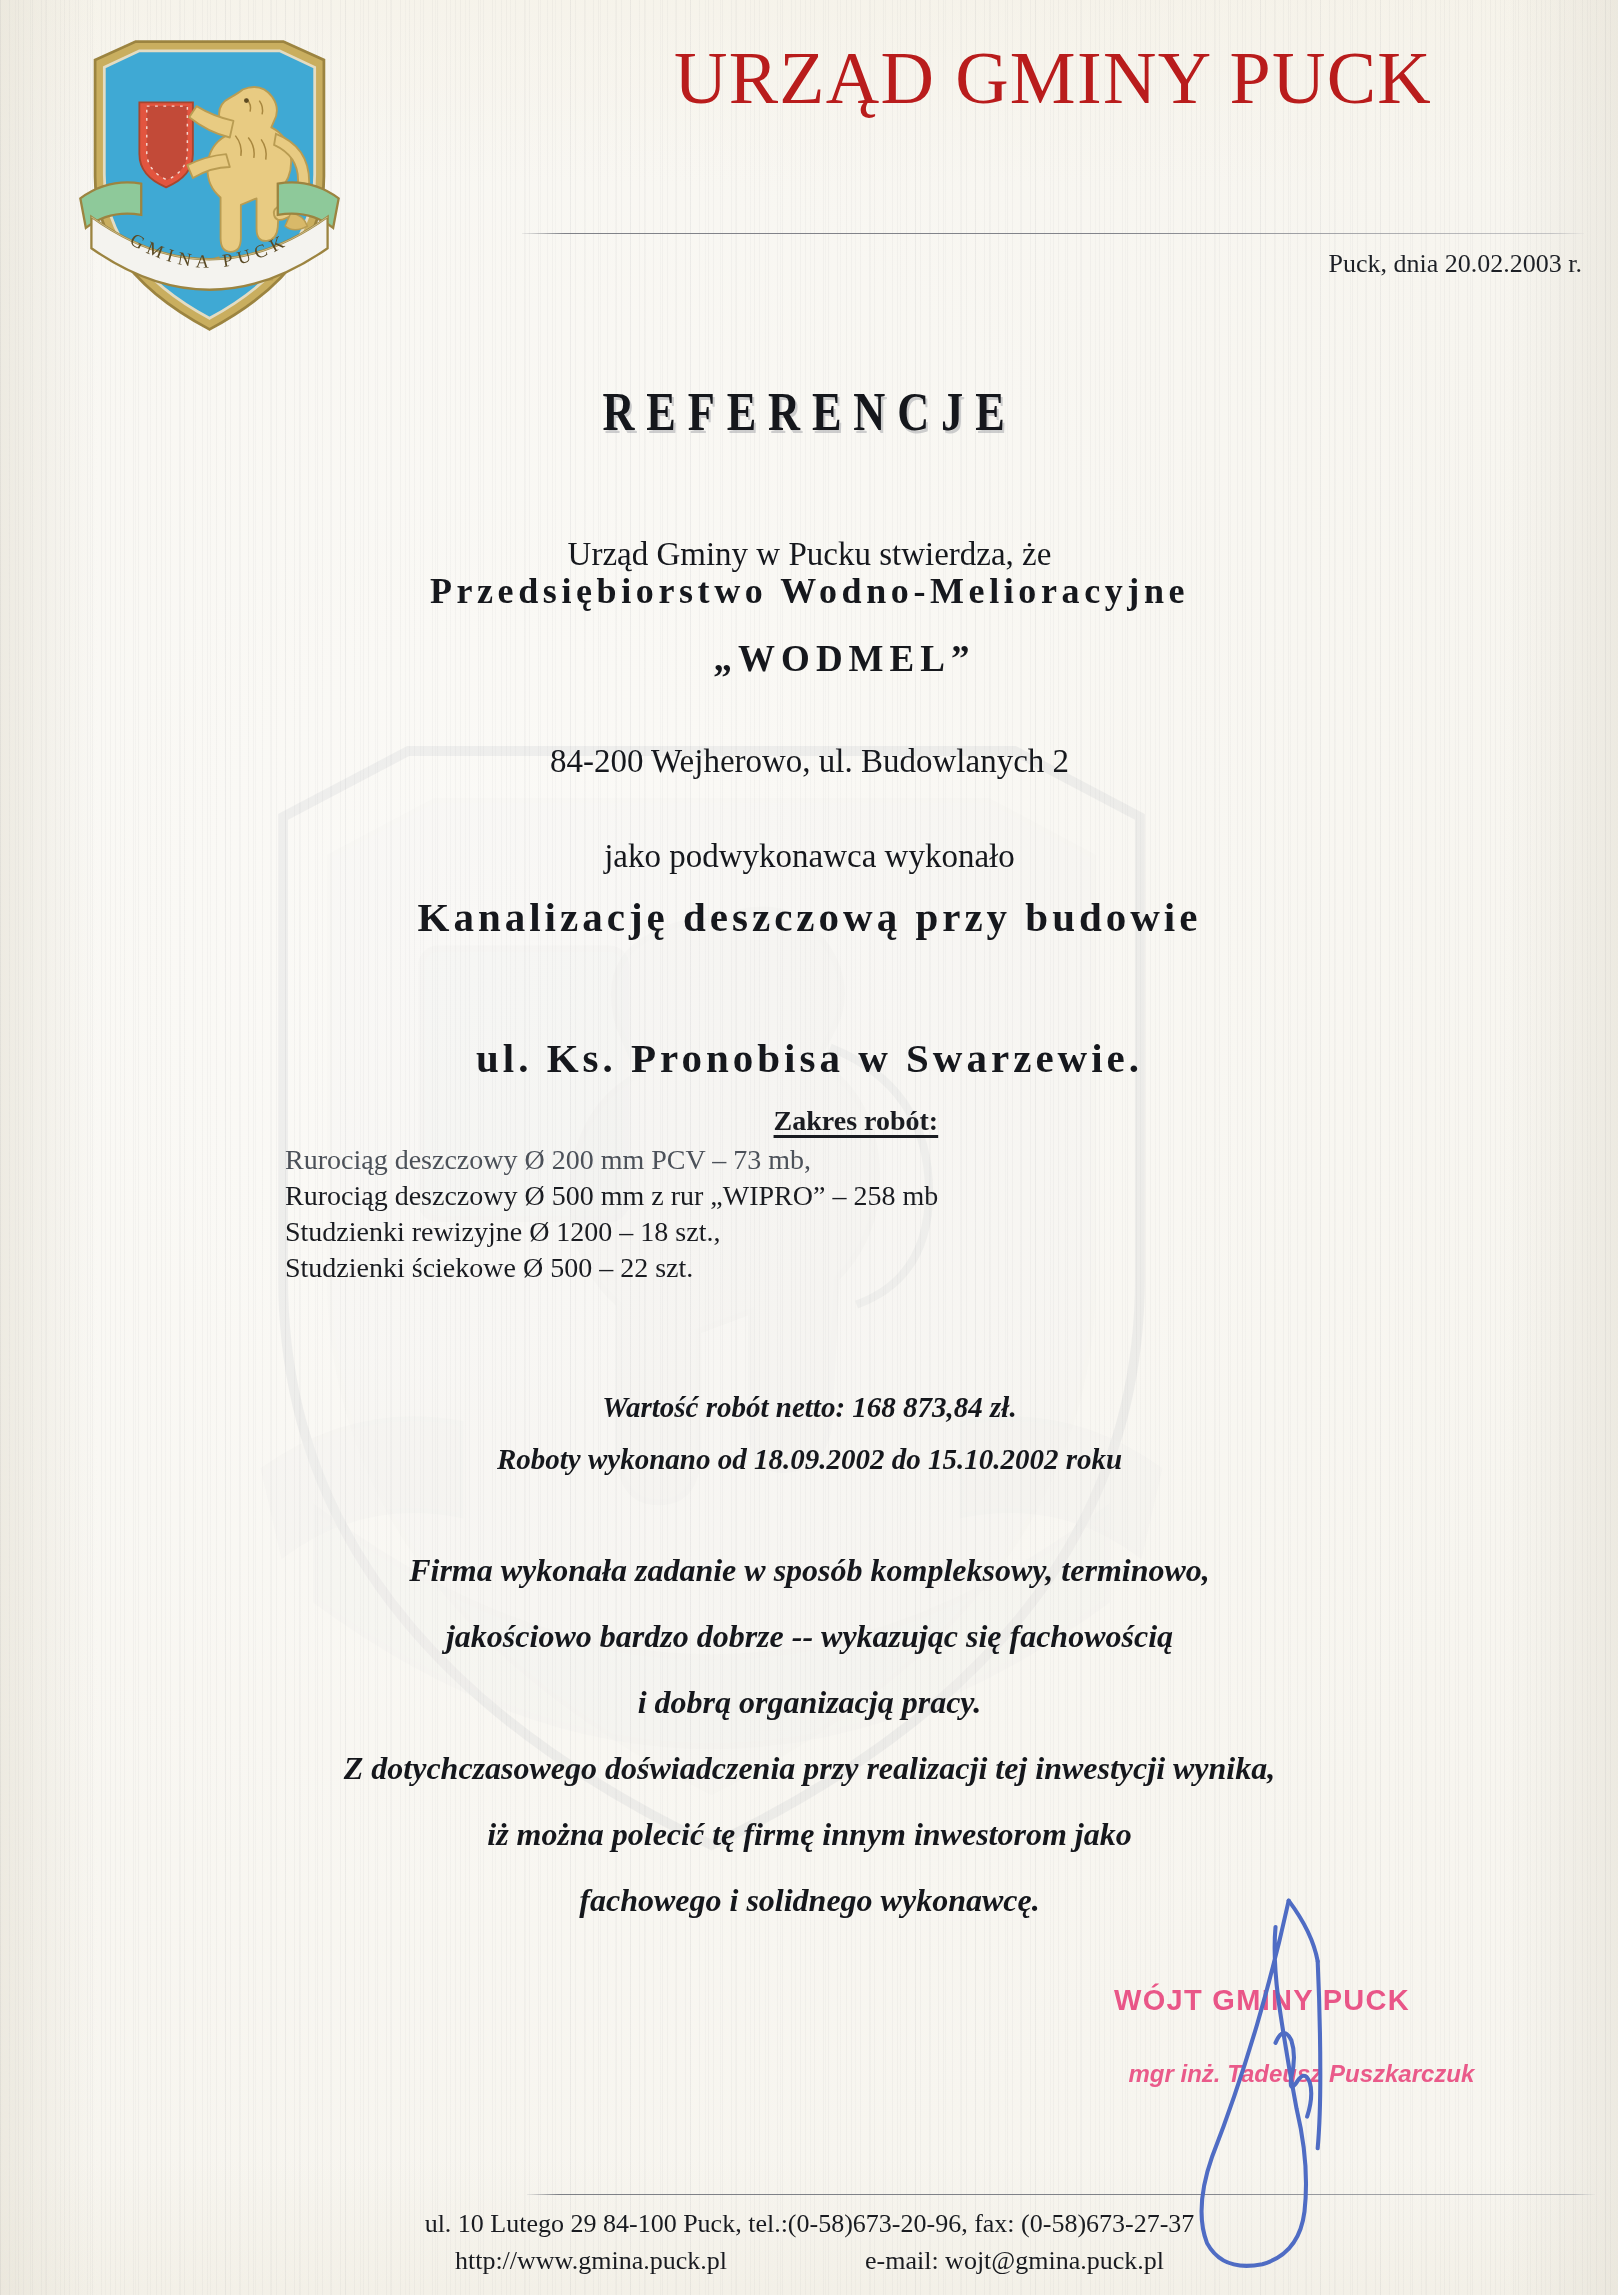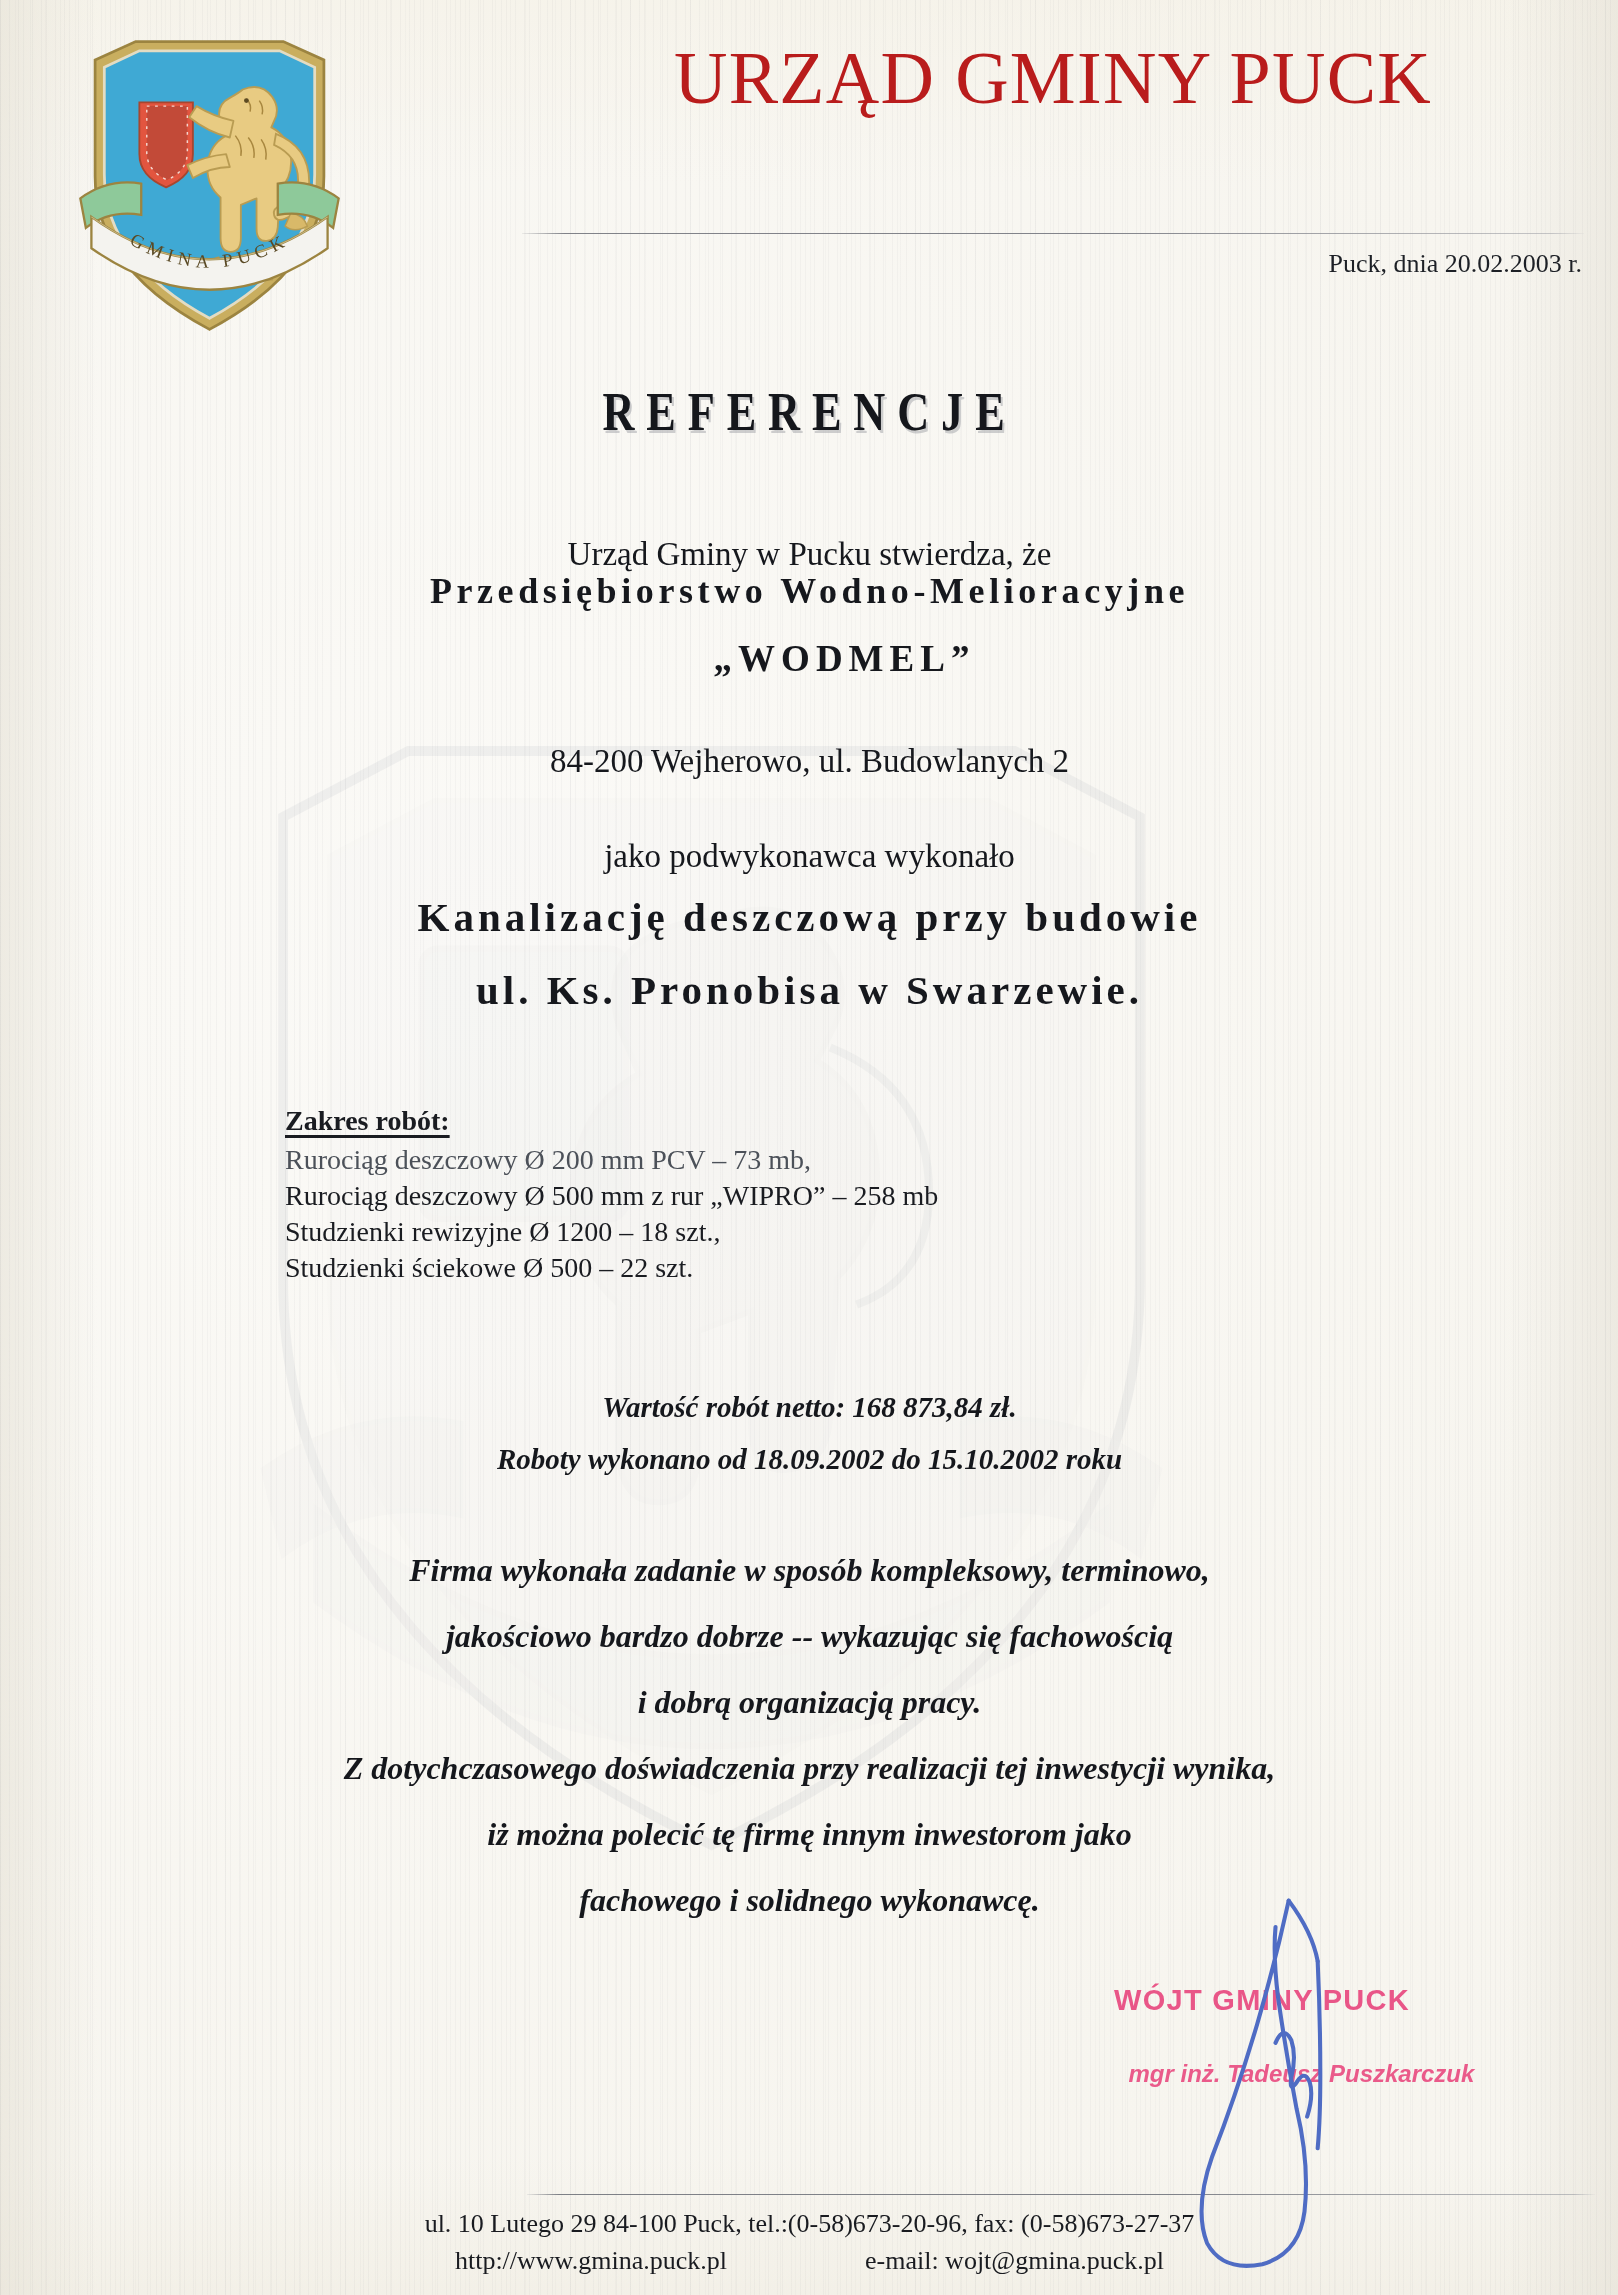--- a/index.html
+++ b/index.html
@@ -156,20 +156,21 @@
     color: #1a1c21;
   }
   #scope-title {
     font-size: 28px;
     font-weight: 700;
     text-decoration: underline;
     text-underline-offset: 4.6px;
     text-decoration-thickness: 2.6px;
     margin-bottom: 5.3px;
     white-space: nowrap;
+    text-align: right;
   }
   .scope-item {
     font-size: 28px;
     line-height: 1.285;
     white-space: nowrap;
   }
   .scope-item.faded { color: #4c5159; }
 
   
   .bi {
@@ -321,21 +322,21 @@
   <div class="body-line bold-sp" style="top:570px;">Przedsiębiorstwo Wodno-Melioracyjne</div>
 
   <div class="body-line quoted" style="top:637px;padding-left:35px;">„WODMEL”</div>
 
   <div class="body-line reg" style="top:743px;">84-200 Wejherowo, ul. Budowlanych 2</div>
 
   <div class="body-line reg" style="top:838px;">jako podwykonawca wykonało</div>
 
   <div class="body-line bold-big" style="top:893px;">Kanalizację deszczową przy budowie</div>
 
-  <div class="body-line bold-big" style="top:966px;font-family:Liberation Serif, serif;">ul. Ks. Pronobisa w Swarzewie.</div>
+  <div class="body-line bold-big" style="top:1034px;font-family:Liberation Serif, serif;">ul. Ks. Pronobisa w Swarzewie.</div>
 
   <div id="scope">
     <div id="scope-title">Zakres robót:</div>
     <div class="scope-item faded">Rurociąg deszczowy Ø 200 mm PCV – 73 mb,</div>
     <div class="scope-item">Rurociąg deszczowy Ø 500 mm z rur „WIPRO” – 258 mb</div>
     <div class="scope-item">Studzienki rewizyjne Ø 1200 – 18 szt.,</div>
     <div class="scope-item">Studzienki ściekowe Ø 500 – 22 szt.</div>
   </div>
 
   <div class="bi bi-sm" style="top:1391px;">Wartość robót netto: 168 873,84 zł.</div>

